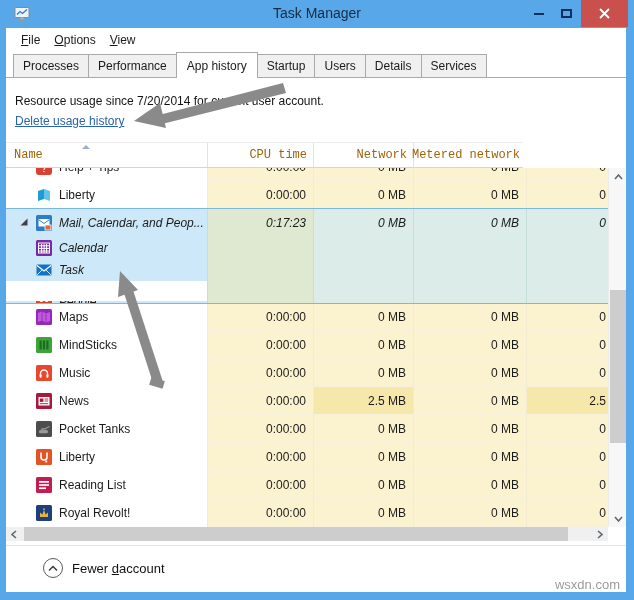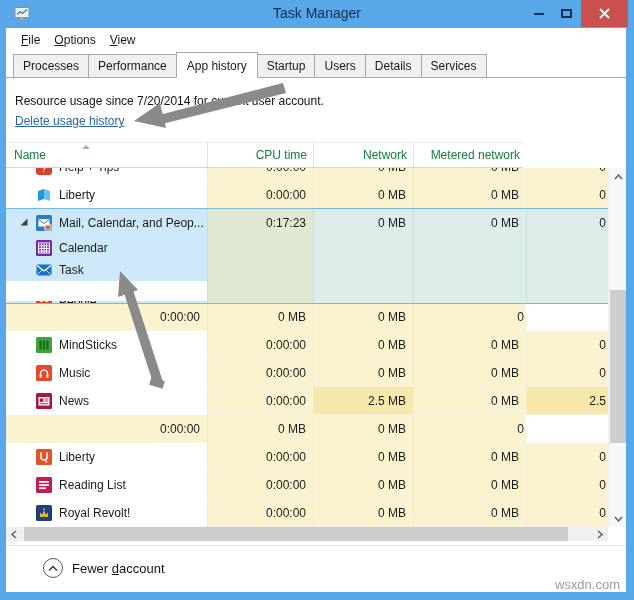--- a/index.html
+++ b/index.html
@@ -31,42 +31,42 @@
   .tab { border:1px solid #a9a9a9; border-bottom:none; background:#f0f0f0; padding:4px 9px 4px; margin-right:-1px; position:relative; cursor:default; white-space:nowrap; }
   .tab.active { background:#fff; padding:6px 10px 5px; z-index:2; margin-bottom:-1px; }
 
   .infobar { position:absolute; top:66px; left:9px; }
   .info-line { color:#141414; }
   .delete-link { display:inline-block; margin-top:6px; color:var(--link,#2a64ad); cursor:pointer;text-decoration:underline; }
 
   
   .grid-header { position:absolute; top:114px; left:0; width:517px; height:26px; overflow:hidden;
                  display:grid; grid-template-columns:201px 106px 100px 113px 107px;
-                 border-top:1px solid #ececec; border-bottom:1px solid #d5d5d5; color:#15803d; }
+                 border-top:1px solid #ececec; border-bottom:1px solid #d5d5d5; color:#a16207;font-family:Liberation Mono, monospace; }
   .hcell { display:flex; align-items:center; border-left:1px solid #e2e2e2; padding:0 6px; position:relative; white-space:nowrap; }
   .hcell:first-child { border-left:none; padding-left:8px; }
   .hcell.num { justify-content:flex-end; }
   .sort-glyph { position:absolute; left:76px; top:2px; width:0; height:0;
                 border-left:4px solid transparent; border-right:4px solid transparent; border-bottom:4px solid #9ab0c4; }
 
   
   .list { position:absolute; top:140px; left:0; width:602px; height:359px; overflow:hidden; background:#fff; }
   .list-inner { margin-top:-15px; }
   .row { display:grid; grid-template-columns:201px 106px 100px 113px 1fr; height:28px; cursor:default; }
   .row.child { height:22px; }
   .cell { display:flex; align-items:center; overflow:hidden; white-space:nowrap; }
   .cell.name { padding-left:30px; position:relative; }
   .row.child .cell.name { }
   .cell.name .ico { width:16px; height:16px; margin-right:7px; flex:0 0 16px; }
   .cell.name .ico svg { display:block; }
   .expander { position:absolute; left:11px; top:6px; width:14px; height:14px; }
   .cell.num { justify-content:flex-end; padding-right:7px; background:var(--heat,#fbf2cf);
               border-left:1px solid #f3ead0; border-bottom:1px solid #f7f0da; }
   .cell.num.tiles { padding-right:2px; }
-  .group-block { outline:1px solid var(--sel-border,#79b8e2); }
+  .group-block { outline:1px solid var(--sel-border,#79b8e2);font-style:italic; }
   .group-block .cell.name { background:var(--sel-name,#cde9f9); border-bottom:none; }
   .group-block .cell.num { border-left-color:#c6dfd6; border-bottom:none; }
 
   
   .vscroll { position:absolute; top:140px; right:0; width:18px; height:359px; background:#f7f7f7; border-left:1px solid #ececec; }
   .vs-btn { position:absolute; left:0; width:18px; height:17px; display:flex; align-items:center; justify-content:center; }
   .vs-up { top:0; } .vs-down { bottom:0; }
   .vs-thumb { position:absolute; left:1px; width:16px; top:122px; height:153px; background:#cdcdcd; }
   .hscroll { position:absolute; top:499px; left:0; width:602px; height:14px; background:#f0f0f0; }
   .hs-btn { position:absolute; top:0; width:16px; height:14px; display:flex; align-items:center; justify-content:center; }
@@ -254,20 +254,30 @@
                 </span>
                 <span>People</span>
               </div>
               <div class="cell num" style="background: rgb(223, 233, 210);"></div>
               <div class="cell num" style="background: rgb(219, 236, 233);"></div>
               <div class="cell num" style="background: rgb(219, 236, 233);"></div>
               <div class="cell num tiles" style="background: rgb(219, 236, 233);"></div>
             </div>
           </div>
           <div class="row">
+            <div class="cell name">
+              <span class="ico">
+                <svg viewBox="0 0 16 16" width="16" height="16">
+                  <rect width="16" height="16" rx="1.5" fill="#9229b8"></rect>
+                  <path d="M2 4 L6 2.5 L10 4.5 L14 3 V12 L10 13.5 L6 11.5 L2 13 Z" fill="#c05ada"></path>
+                  <path d="M6 2.5 V11.5 M10 4.5 V13.5" stroke="#9229b8" stroke-width="0.8"></path>
+                </svg>
+              </span>
+              <span>Maps</span>
+            </div>
             <div class="cell num" style="background: rgb(251, 242, 207);">0:00:00</div>
             <div class="cell num" style="background: rgb(251, 242, 207);">0 MB</div>
             <div class="cell num" style="background: rgb(251, 242, 207);">0 MB</div>
             <div class="cell num tiles" style="background: rgb(251, 242, 207);">0</div>
           </div>
           <div class="row">
             <div class="cell name">
               <span class="ico">
                 <svg viewBox="0 0 16 16" width="16" height="16">
                   <rect width="16" height="16" rx="1.5" fill="#3fa33c"></rect>
@@ -315,20 +325,31 @@
                 </svg>
               </span>
               <span>News</span>
             </div>
             <div class="cell num" style="background: rgb(251, 242, 207);">0:00:00</div>
             <div class="cell num" style="background: rgb(246, 231, 170);">2.5 MB</div>
             <div class="cell num" style="background: rgb(251, 242, 207);">0 MB</div>
             <div class="cell num tiles" style="background: rgb(246, 231, 170);">2.5</div>
           </div>
           <div class="row">
+            <div class="cell name">
+              <span class="ico">
+                <svg viewBox="0 0 16 16" width="16" height="16">
+                  <rect width="16" height="16" rx="1.5" fill="#4d4d4d"></rect>
+                  <rect x="3" y="9" width="9" height="3.2" rx="1.5" fill="#9a9a9a"></rect>
+                  <rect x="5" y="7" width="4.5" height="2.2" rx="0.8" fill="#848484"></rect>
+                  <path d="M9 7.8 L13.5 5.5" stroke="#9a9a9a" stroke-width="1.1"></path>
+                </svg>
+              </span>
+              <span>Pocket Tanks</span>
+            </div>
             <div class="cell num" style="background: rgb(251, 242, 207);">0:00:00</div>
             <div class="cell num" style="background: rgb(251, 242, 207);">0 MB</div>
             <div class="cell num" style="background: rgb(251, 242, 207);">0 MB</div>
             <div class="cell num tiles" style="background: rgb(251, 242, 207);">0</div>
           </div>
           <div class="row">
             <div class="cell name">
               <span class="ico">
                 <svg viewBox="0 0 16 16" width="16" height="16">
                   <rect width="16" height="16" rx="1.5" fill="#e05426"></rect>

